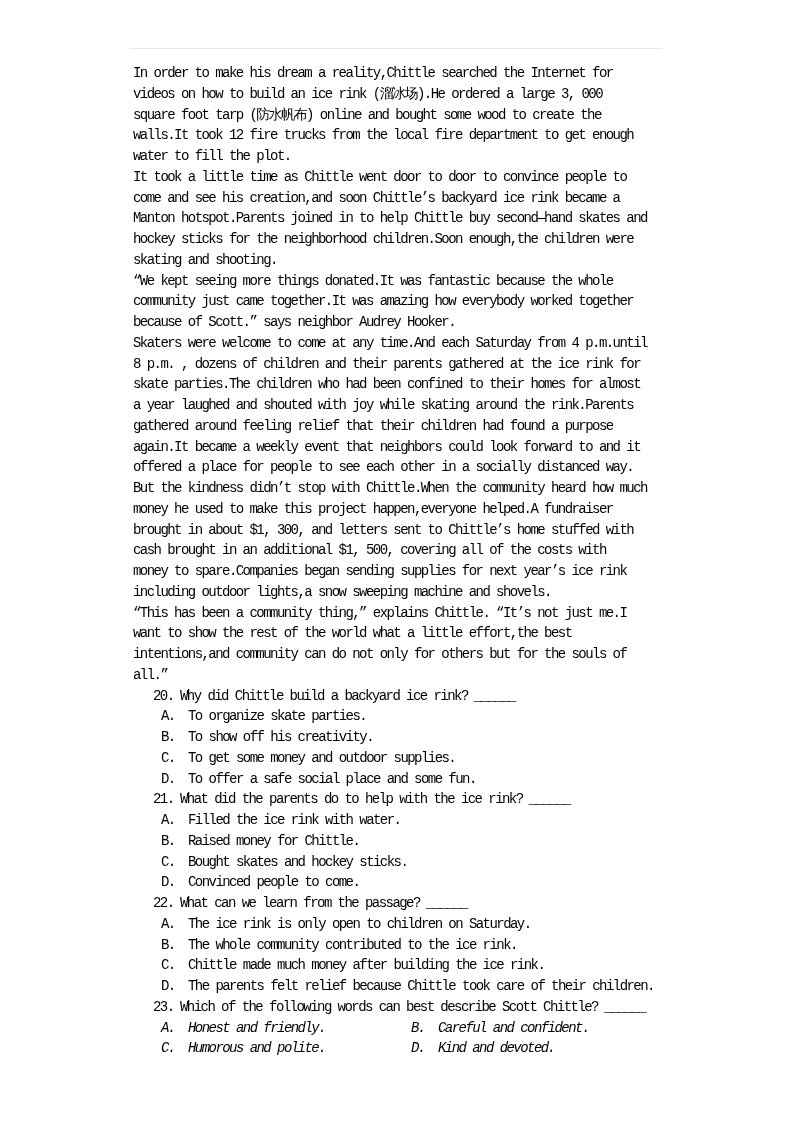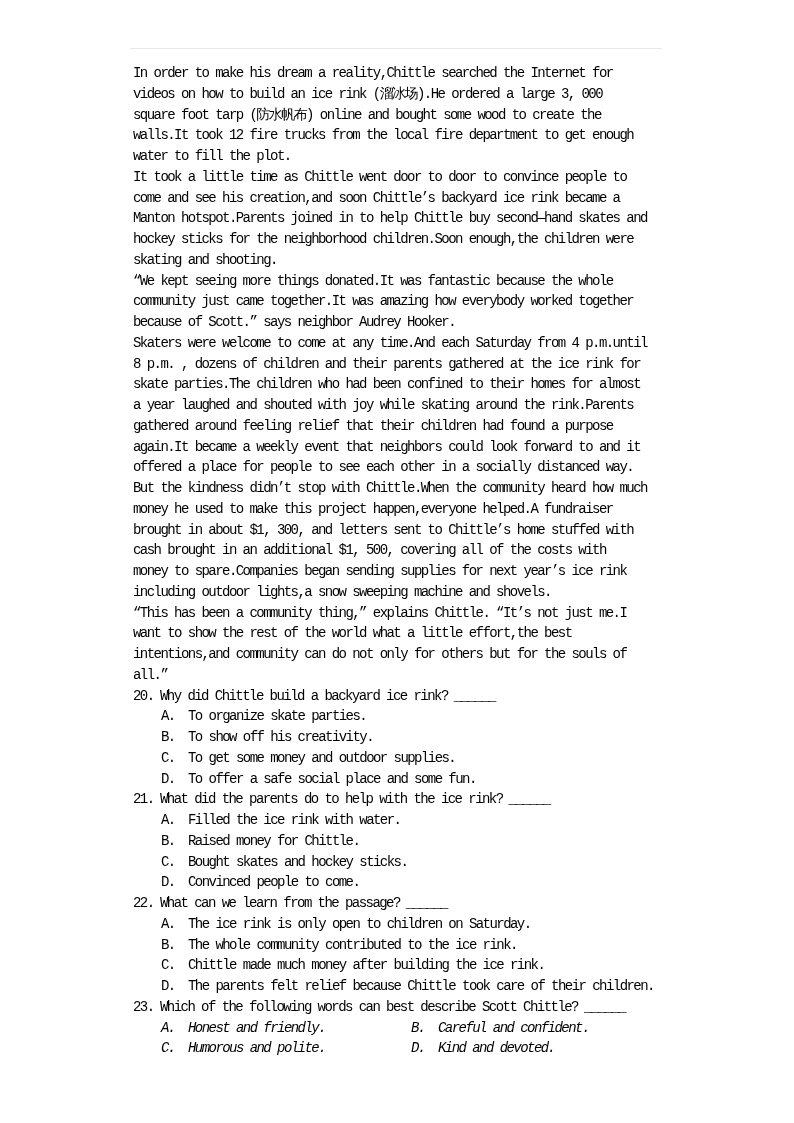--- a/index.html
+++ b/index.html
@@ -34,20 +34,21 @@
     line-height: 20.75px;
     letter-spacing: -1.55px;
     white-space: pre;
   }
   .para { margin: 0; }
   .line { height: 20.75px; }
   .q-line { height: 20.75px; }
   .q-num {
     display: inline-block;
     width: 27px;
+    margin-left: 20px;
   }
   .q-blank {
     display: inline-block;
     margin-left: 6px;
   }
   .opt-row {
     padding-left: 28px;
     height: 20.75px;
   }
   .opt-row.two-col {

